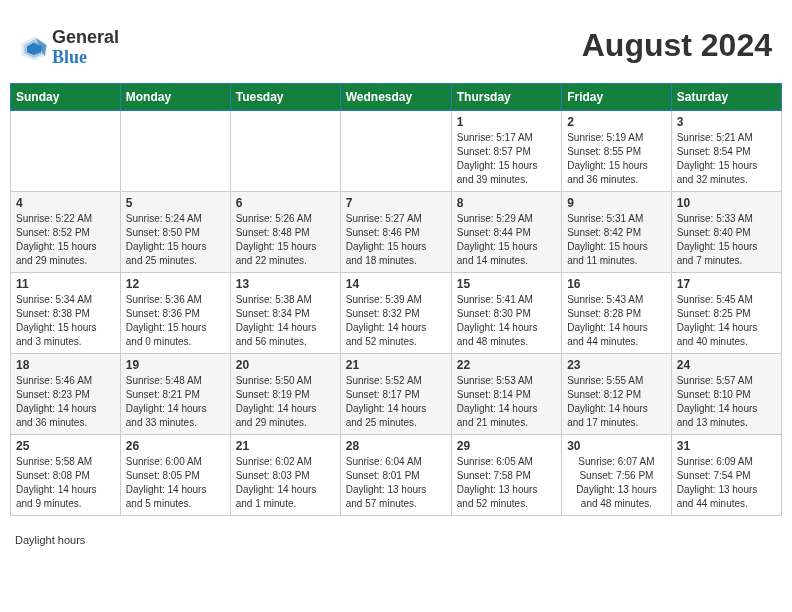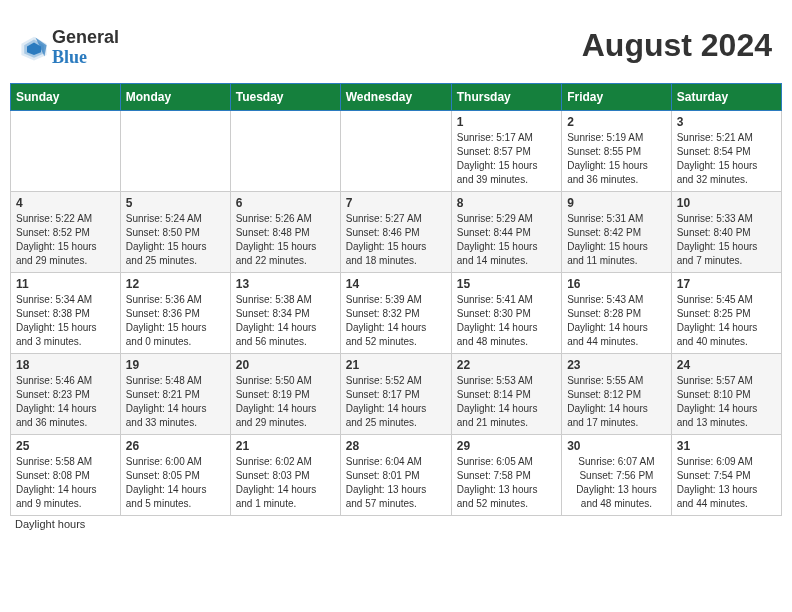--- a/index.html
+++ b/index.html
@@ -82,21 +82,21 @@
     }
     .day-info {
       color: #333;
       line-height: 1.4;
       font-size: 10px;
     }
     .empty-cell {
       background: #fff !important;
     }
     .footer {
-      margin-top: 2px;
+      margin-top: 18px;
       font-size: 11px;
       color: #333;
       padding-left: 5px;
     }
   </style>
 </head>
 <body>
 
 <div class="header">
   <div class="logo">

